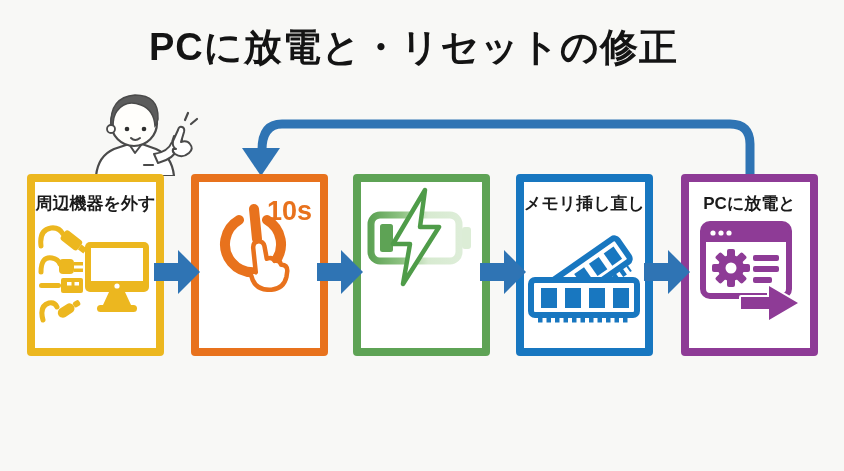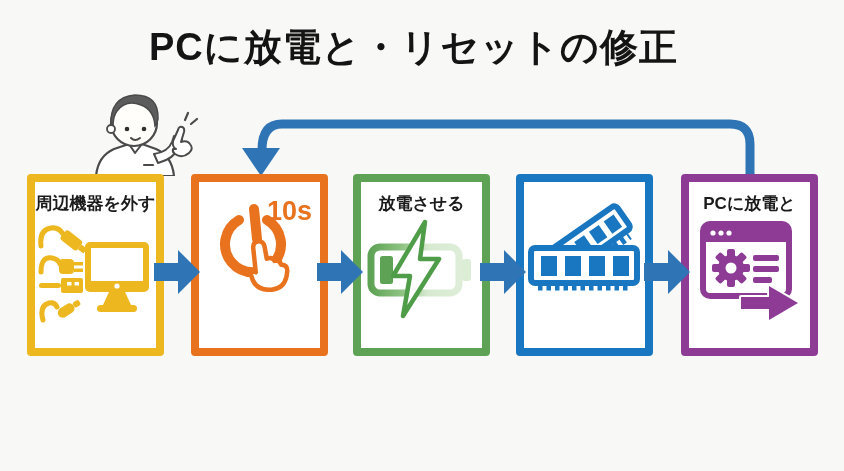--- a/index.html
+++ b/index.html
@@ -106,38 +106,38 @@
   <div class="step step-2" style="border-color: rgb(232, 114, 29);">
     <svg class="step-icon" width="118" height="108" viewBox="0 0 118 108">
       <text x="66" y="36" font-size="27" font-weight="bold" fill="#E8721D">10s</text>
       <path d="M38,36 A28,28 0 1 0 66,36" fill="none" stroke="#E8721D" stroke-width="10" stroke-linecap="round"></path>
       <line x1="53" y1="25" x2="56" y2="55" stroke="#E8721D" stroke-width="10" stroke-linecap="round"></line>
       <path d="M56,89 L50,65 Q49,59 54,58 Q59,57 61,62 L65,74 Q70,71 73,75 Q78,73 80,78 Q86,77 87,83 L87,89 Q86,101 74,104 Q60,107 54,97 Q51,92 50,87 Z" fill="#fff" stroke="#E8721D" stroke-width="4.5" stroke-linejoin="round" transform="rotate(8 60 80)"></path>
     </svg>
   </div>
 
   <div class="step step-3" style="border-color: rgb(94, 163, 85);">
-    <div class="step-label">放電させる</div>
     <svg class="step-icon" width="118" height="108" viewBox="0 0 118 108">
       <defs>
         <linearGradient id="batgrad" x1="0" y1="0" x2="1" y2="0">
           <stop offset="0" stop-color="#5EA355"></stop>
           <stop offset="0.35" stop-color="#8FC383"></stop>
           <stop offset="0.65" stop-color="#D7EAD0"></stop>
           <stop offset="1" stop-color="#DDEDD8"></stop>
         </linearGradient>
       </defs>
       <rect x="8" y="31" width="88" height="46" rx="9" fill="none" stroke="url(#batgrad)" stroke-width="7"></rect>
       <rect x="99" y="43" width="9" height="22" rx="3" fill="#DCEDD6"></rect>
       <rect x="17" y="40" width="13" height="28" rx="2.5" fill="#5EA355"></rect>
       <polygon points="62,6 30,60 47,60 40,100 76,43 57,43" fill="#fff" stroke="#4F9C49" stroke-width="4.5" stroke-linejoin="round"></polygon>
     </svg>
   </div>
 
   <div class="step step-4" style="border-color: rgb(24, 119, 192);">
+    <div class="step-label">メモリ挿し直し</div>
     <svg class="step-icon" width="118" height="108" viewBox="0 0 118 108">
 
       <g transform="rotate(-35 64 58)">
         <rect x="24" y="42" width="82" height="28" rx="4" fill="#fff" stroke="#1877C0" stroke-width="6"></rect>
         <g fill="#1877C0">
           <rect x="33" y="49" width="12" height="15"></rect>
           <rect x="51" y="49" width="12" height="15"></rect>
           <rect x="69" y="49" width="12" height="15"></rect>
           <rect x="87" y="49" width="12" height="15"></rect>
         </g>

